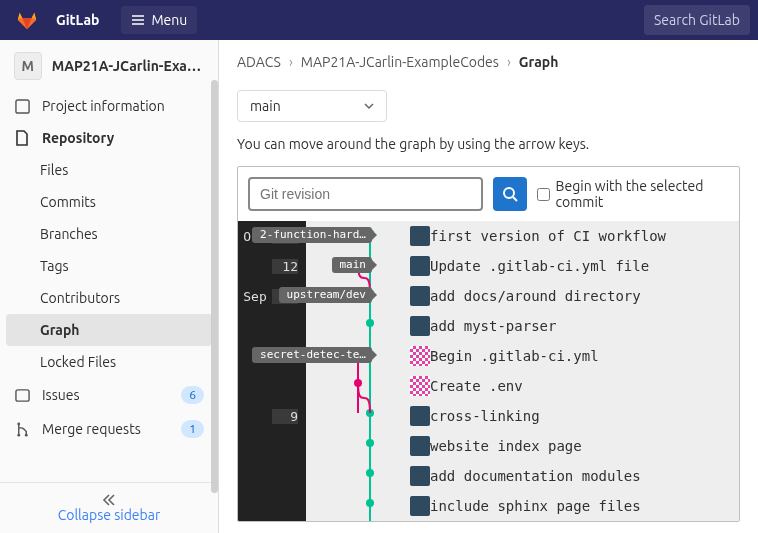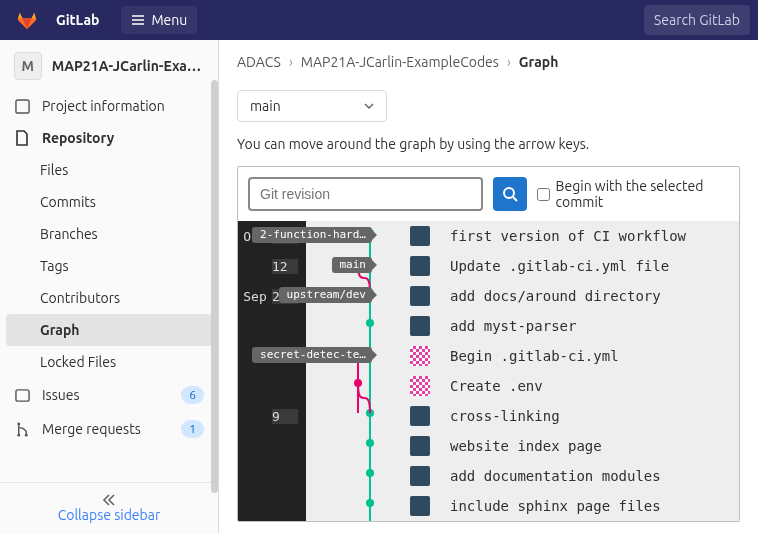--- a/index.html
+++ b/index.html
@@ -36,26 +36,26 @@
   .graph-box { margin: 0 18px; border: 1px solid #bfbfbf; border-radius: 2px; overflow: hidden; }
   .filter-row { display: flex; align-items: center; gap: 10px; padding: 10px; }
   .rev-input { flex: 0 0 235px; border: 2px solid #888; border-radius: 4px; height: 34px; padding: 0 10px; font-size: 14px; color:#666; background:#fff; }
   .go-btn { width: 38px; height: 34px; background: #1f75cb; border: none; border-radius: 4px; color: #fff; display: flex; align-items: center; justify-content: center; cursor: pointer; }
   .chk-row { display: flex; align-items: center; gap: 6px; }
   
   .graph-area { display: flex; height: 300px; background: #eee; position: relative; }
   .gutter { width: 68px; background: #222; color: #ccc; font-family: monospace; font-size: 13px; }
   .gutter-row { display: flex; height: 30px; align-items: center; }
   .gmon { width: 34px; text-align: center; color: #ddd; }
-  .gday { width: 26px; text-align: left; background: #3a3a3a; color: #ddd; }
+  .gday { width: 26px; text-align: right; background: #3a3a3a; color: #ddd; }
   .lane { position: relative; flex: 0 0 72px; background: #eee; }
   .ref-tag { position: absolute; right: 6px; background: #666; color: #fff; font-family: monospace; font-size: 11px; padding: 1px 6px 2px 8px; border-radius: 3px; white-space: nowrap; height: 16px; line-height: 14px; display: flex; align-items: center;}
   .ref-tag::after { content:""; position:absolute; right:-5px; top:3px; width:0;height:0;border-top:5px solid transparent;border-bottom:5px solid transparent;border-left:5px solid #666; }
   .commits { flex: 1; position: relative; }
-  .commit-row { position: absolute; left: 32px; display: flex; align-items: center; gap: 20px; font-family: monospace; font-size: 14px; height: 22px; }
+  .commit-row { position: absolute; left: 32px; display: flex; align-items: center; gap: 0; font-family: monospace; font-size: 14px; height: 22px; }
   .avatar { width: 20px; height: 20px; border-radius: 2px; background: #2f4a5f; }
   .avatar.pink { background: repeating-conic-gradient(#e83ea8 0 25%, #fff 0 50%); background-size: 6px 6px; }
   svg.lanes { position: absolute; left: 0; top: 0; }
 </style>
 </head>
 <body>
 
 <div class="topbar">
   <div class="logo">
     <svg class="fox" viewBox="0 0 24 24">

